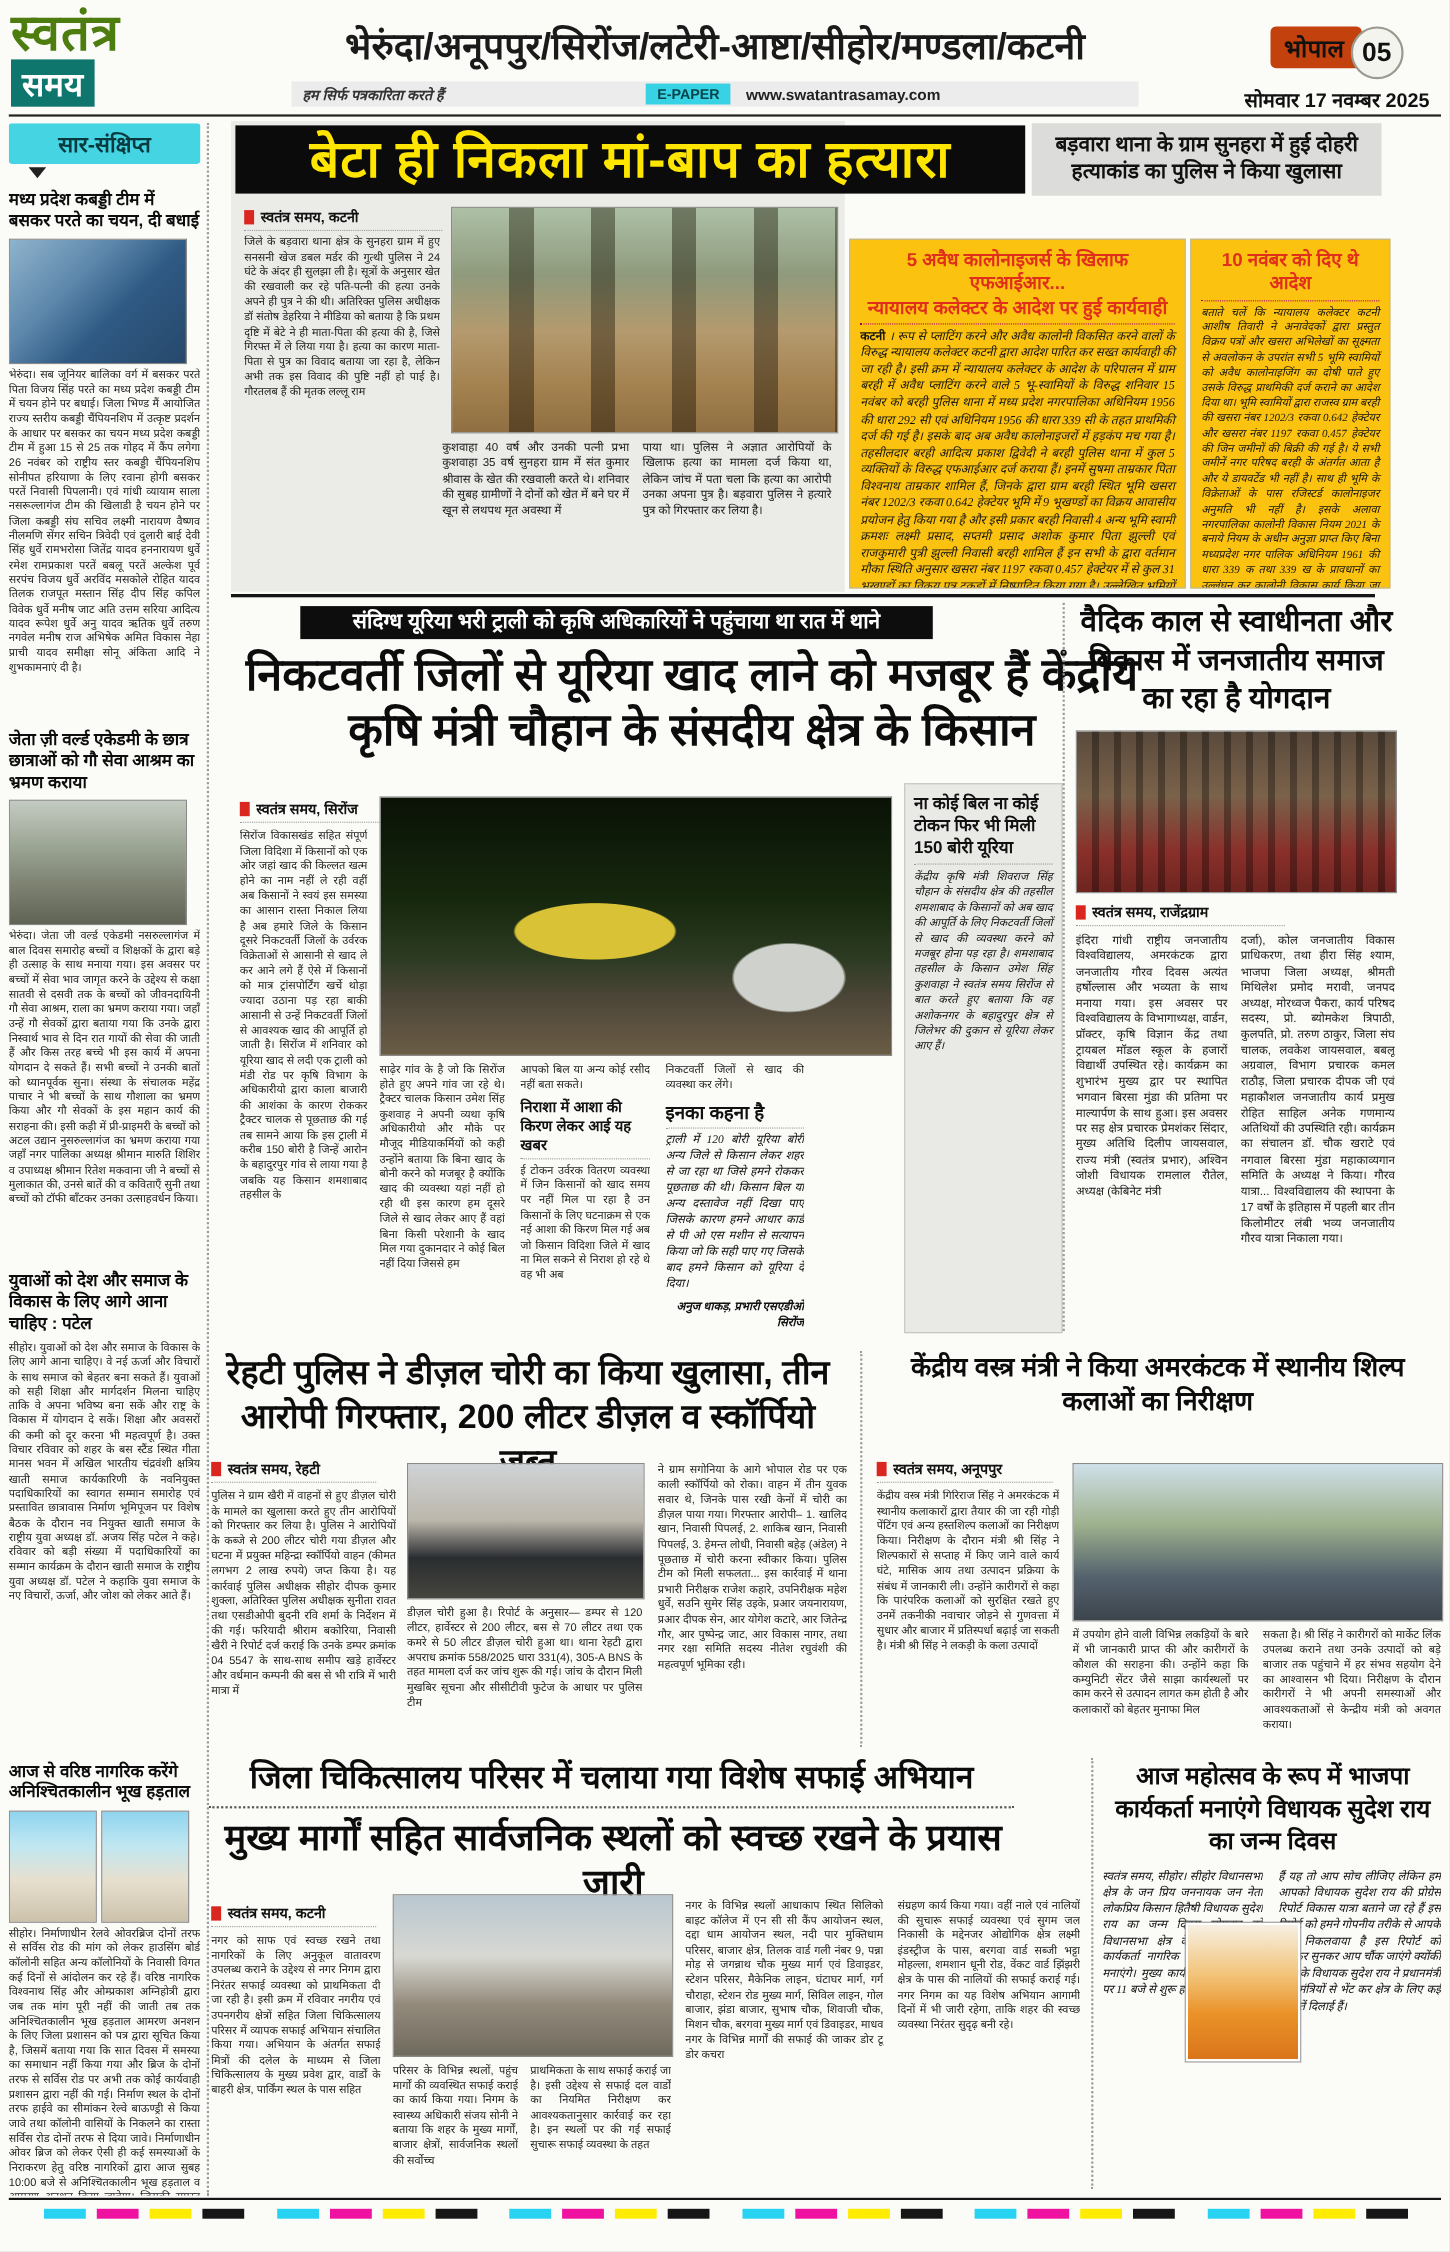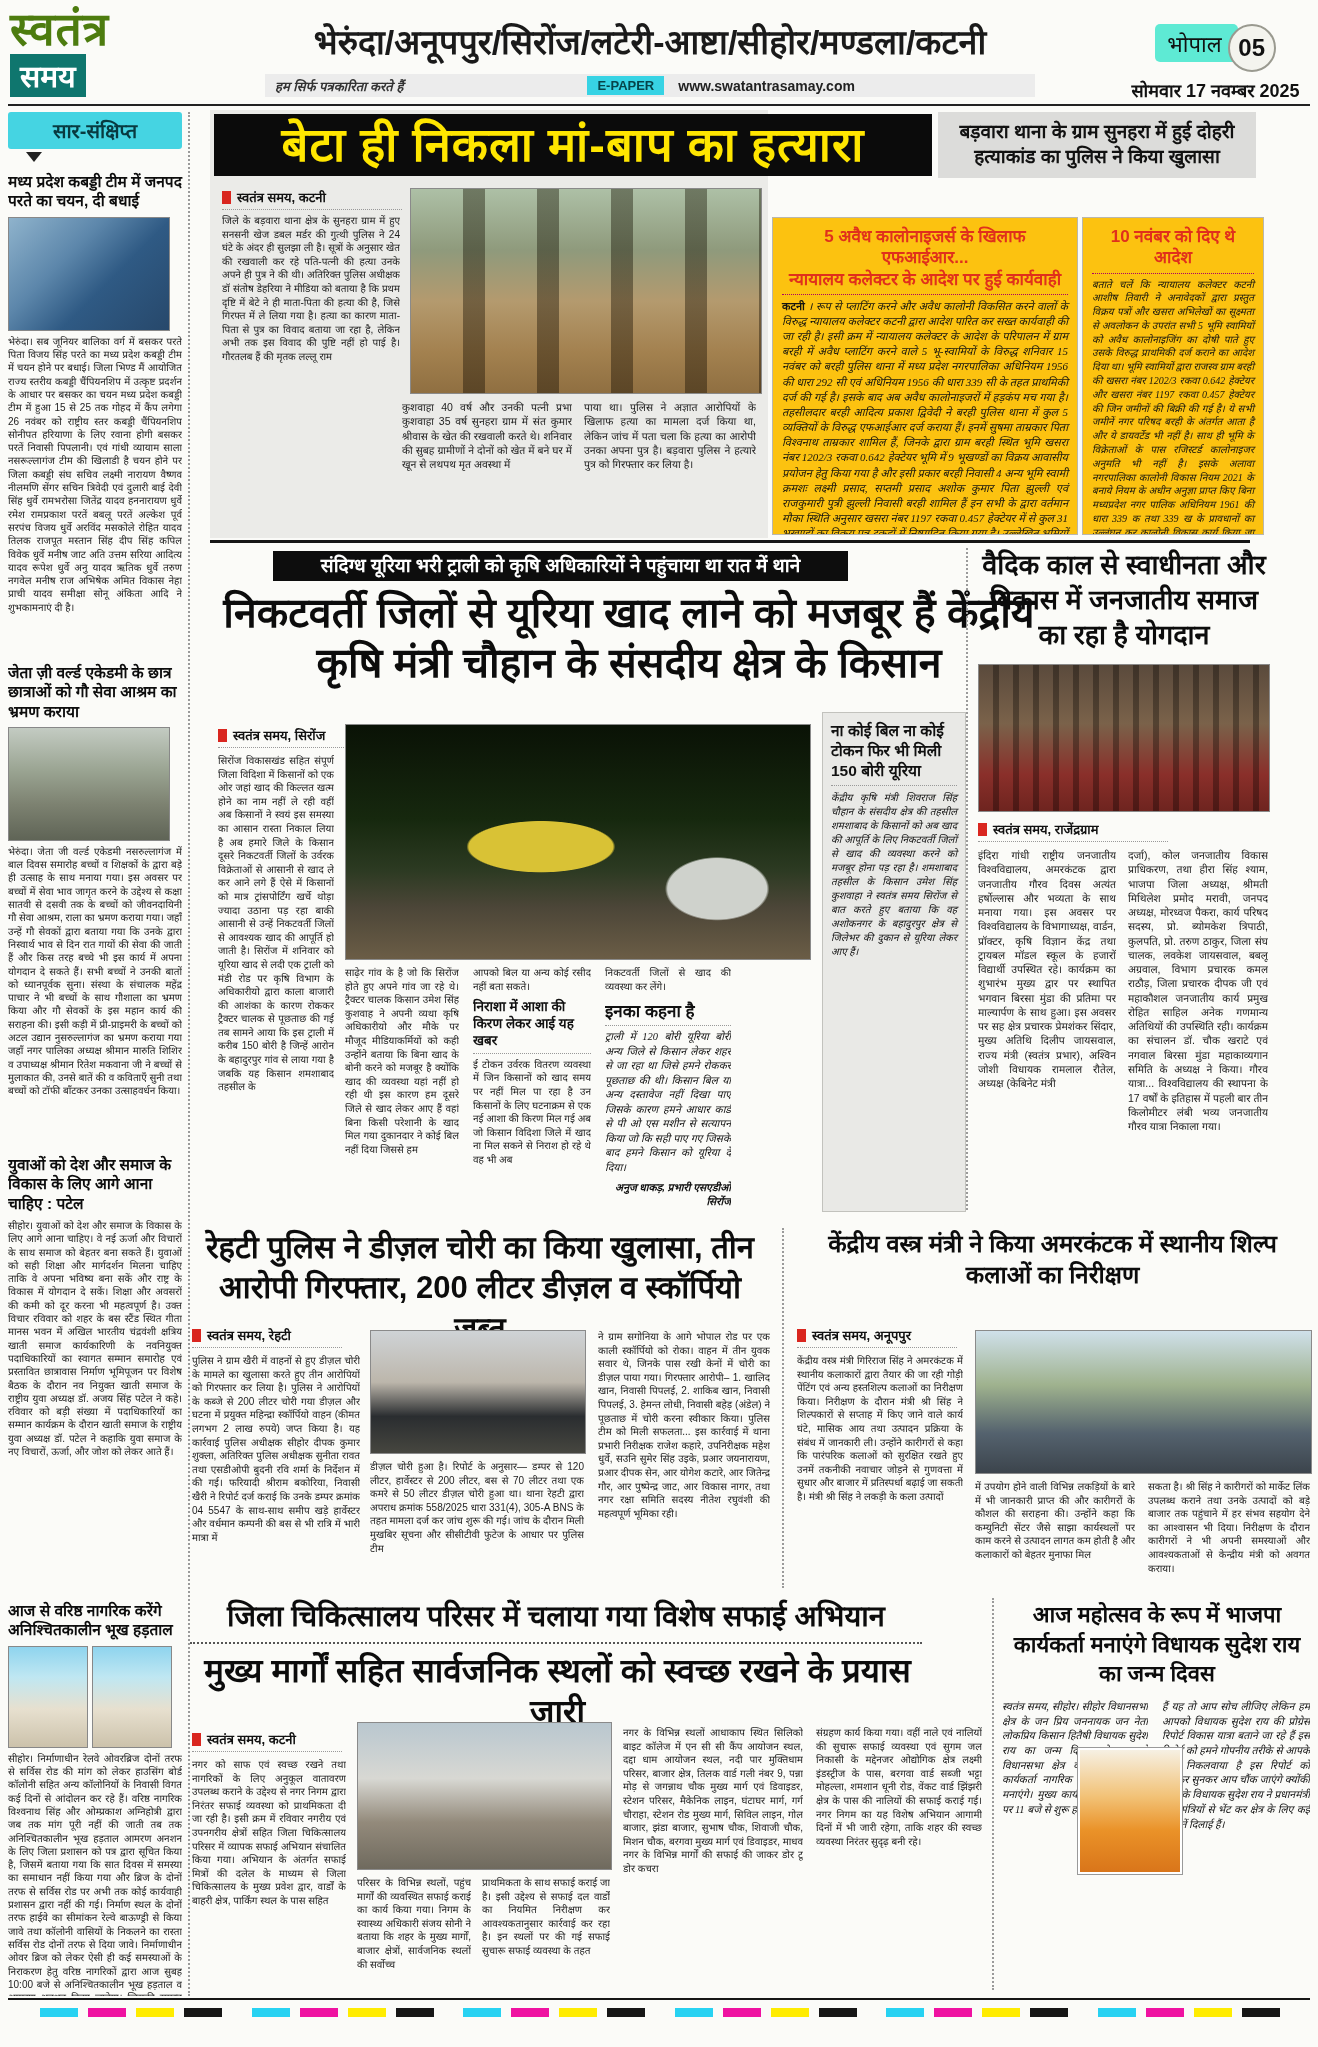--- a/index.html
+++ b/index.html
@@ -7,21 +7,21 @@
   .abs{position:absolute;}
   .jt{text-align:justify;}
   
   .logo-top{font-weight:bold;font-size:46px;line-height:1.0;letter-spacing:1px;color:#4d7c0f;}
   .logo-bottom{display:inline-block;background:#0f766e;color:#fff;font-weight:bold;font-size:30px;padding:1px 10px;margin-top:2px;}
   .regions{font-weight:bold;font-size:34px;color:#1a1a1a;text-align:center;letter-spacing:0;}
   .tagstrip{background:#ececec;display:flex;align-items:center;gap:14px;padding:2px 10px;font-size:13px;}
   .tagline{font-style:italic;font-weight:bold;color:#333;}
   .epaper{background:#37d3e4;color:#06444a;font-weight:bold;padding:2px 10px;font-size:13px;}
   .website{font-weight:bold;color:#222;font-size:14px;text-decoration:none;}
-  .ed-chip{background:#5eead4;border-radius:5px;font-weight:normal;font-size:22px;padding:4px 16px 4px 12px;display:inline-block;}
+  .ed-chip{background:#c2410c;border-radius:5px;font-weight:bold;font-size:22px;padding:4px 16px 4px 12px;display:inline-block;}
   .ed-num{background:#f4f4ee;border:2px solid #9a9a90;border-radius:50%;width:44px;height:44px;line-height:44px;text-align:center;font-weight:bold;font-size:24px;display:inline-block;margin-left:-10px;vertical-align:middle;}
   .ed-date{font-weight:bold;font-size:18px;margin-top:6px;}
   .mast-rule{border-top:2px solid #222;}
   
   .sidebar{left:8px;top:112px;width:174px;height:1884px;border-right:2px dotted #9a9a9a;padding-right:6px;overflow:hidden;}
   .sb-head{background:#45d4e2;color:#083a40;font-weight:bold;font-size:20px;text-align:center;padding:5px 0;border-radius:3px;}
   .sb-tri{width:0;height:0;border-left:8px solid transparent;border-right:8px solid transparent;border-top:10px solid #222;margin:3px 0 6px 18px;}
   .sb-title{font-weight:bold;font-size:15.5px;line-height:1.25;margin:10px 0 6px 0;color:#0d0d0d;}
   .sb-body{font-size:10px;line-height:1.33;color:#222;}
   .sb-photo{width:160px;height:112px;border:1px solid #888;margin:4px 0;}
@@ -102,21 +102,21 @@
     <span class="ed-chip">भोपाल</span><span class="ed-num">05</span>
     <div class="ed-date">सोमवार 17 नवम्बर 2025</div>
   </div>
   <div class="abs mast-rule" style="left:8px;top:104px;width:1302px;"></div>
 
   <div class="abs sidebar">
     <div class="sb-head">सार-संक्षिप्त</div>
     <div class="sb-tri"></div>
 
     <div>
-      <div class="sb-title">मध्य प्रदेश कबड्डी टीम में जनपद परते का चयन, दी बधाई</div>
+      <div class="sb-title">मध्य प्रदेश कबड्डी टीम में बसकर परते का चयन, दी बधाई</div>
       <div class="sb-photo ph-kabaddi"></div>
       <div class="sb-body jt" style="height:318px;overflow:hidden;">भेरुंदा। सब जूनियर बालिका वर्ग में बसकर परते पिता विजय सिंह परते का मध्य प्रदेश कबड्डी टीम में चयन होने पर बधाई। जिला भिण्ड मैं आयोजित राज्य स्तरीय कबड्डी चैंपियनशिप में उत्कृष्ट प्रदर्शन के आधार पर बसकर का चयन मध्य प्रदेश कबड्डी टीम में हुआ 15 से 25 तक गोहद में कैंप लगेगा 26 नवंबर को राष्ट्रीय स्तर कबड्डी चैंपियनशिप सोनीपत हरियाणा के लिए रवाना होगी बसकर परतें निवासी पिपलानी। एवं गांधी व्यायाम साला नसरूल्लागंज टीम की खिलाडी है चयन होने पर जिला कबड्डी संघ सचिव लक्ष्मी नारायण वैष्णव नीलमणि सेंगर सचिन त्रिवेदी एवं दुलारी बाई देवी सिंह धुर्वे रामभरोसा जितेंद्र यादव हननारायण धुर्वे रमेश रामप्रकाश परतें बबलू परतें अल्केश पूर्व सरपंच विजय धुर्वे अरविंद मसकोले रोहित यादव तिलक राजपूत मस्तान सिंह दीप सिंह कपिल विवेक धुर्वे मनीष जाट अति उत्तम सरिया आदित्य यादव रूपेश धुर्वे अनु यादव ऋतिक धुर्वे तरुण नगवेल मनीष राज अभिषेक अमित विकास नेहा प्राची यादव समीक्षा सोनू अंकिता आदि ने शुभकामनाएं दी है।</div>
     </div>
 
     <div>
       <div class="sb-title">जेता ज़ी वर्ल्ड एकेडमी के छात्र छात्राओं को गौ सेवा आश्रम का भ्रमण कराया</div>
       <div class="sb-photo ph-cows"></div>
       <div class="sb-body jt" style="height:300px;overflow:hidden;">भेरुंदा। जेता जी वर्ल्ड एकेडमी नसरुल्लागंज में बाल दिवस समारोह बच्चों व शिक्षकों के द्वारा बड़े ही उत्साह के साथ मनाया गया। इस अवसर पर बच्चों में सेवा भाव जागृत करने के उद्देश्य से कक्षा सातवी से दसवी तक के बच्चों को जीवनदायिनी गौ सेवा आश्रम, राला का भ्रमण कराया गया। जहाँ उन्हें गौ सेवकों द्वारा बताया गया कि उनके द्वारा निस्वार्थ भाव से दिन रात गायों की सेवा की जाती हैं और किस तरह बच्चे भी इस कार्य में अपना योगदान दे सकते हैं। सभी बच्चों ने उनकी बातों को ध्यानपूर्वक सुना। संस्था के संचालक महेंद्र पाचार ने भी बच्चों के साथ गौशाला का भ्रमण किया और गौ सेवकों के इस महान कार्य की सराहना की। इसी कड़ी में प्री-प्राइमरी के बच्चों को अटल उद्यान नुसरुल्लागंज का भ्रमण कराया गया जहाँ नगर पालिका अध्यक्ष श्रीमान मारुति शिशिर व उपाध्यक्ष श्रीमान रितेश मकवाना जी ने बच्चों से मुलाकात की, उनसे बातें की व कविताएँ सुनी तथा बच्चों को टॉफी बाँटकर उनका उत्साहवर्धन किया।</div>
     </div>
 

